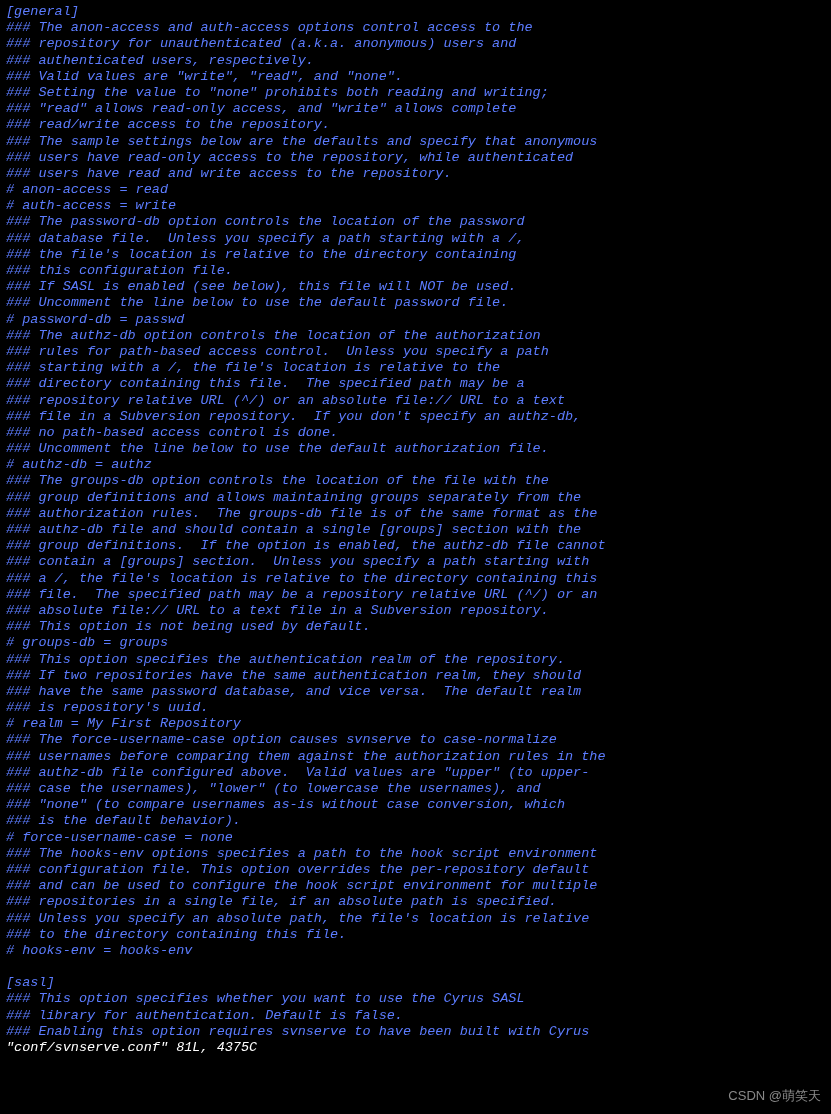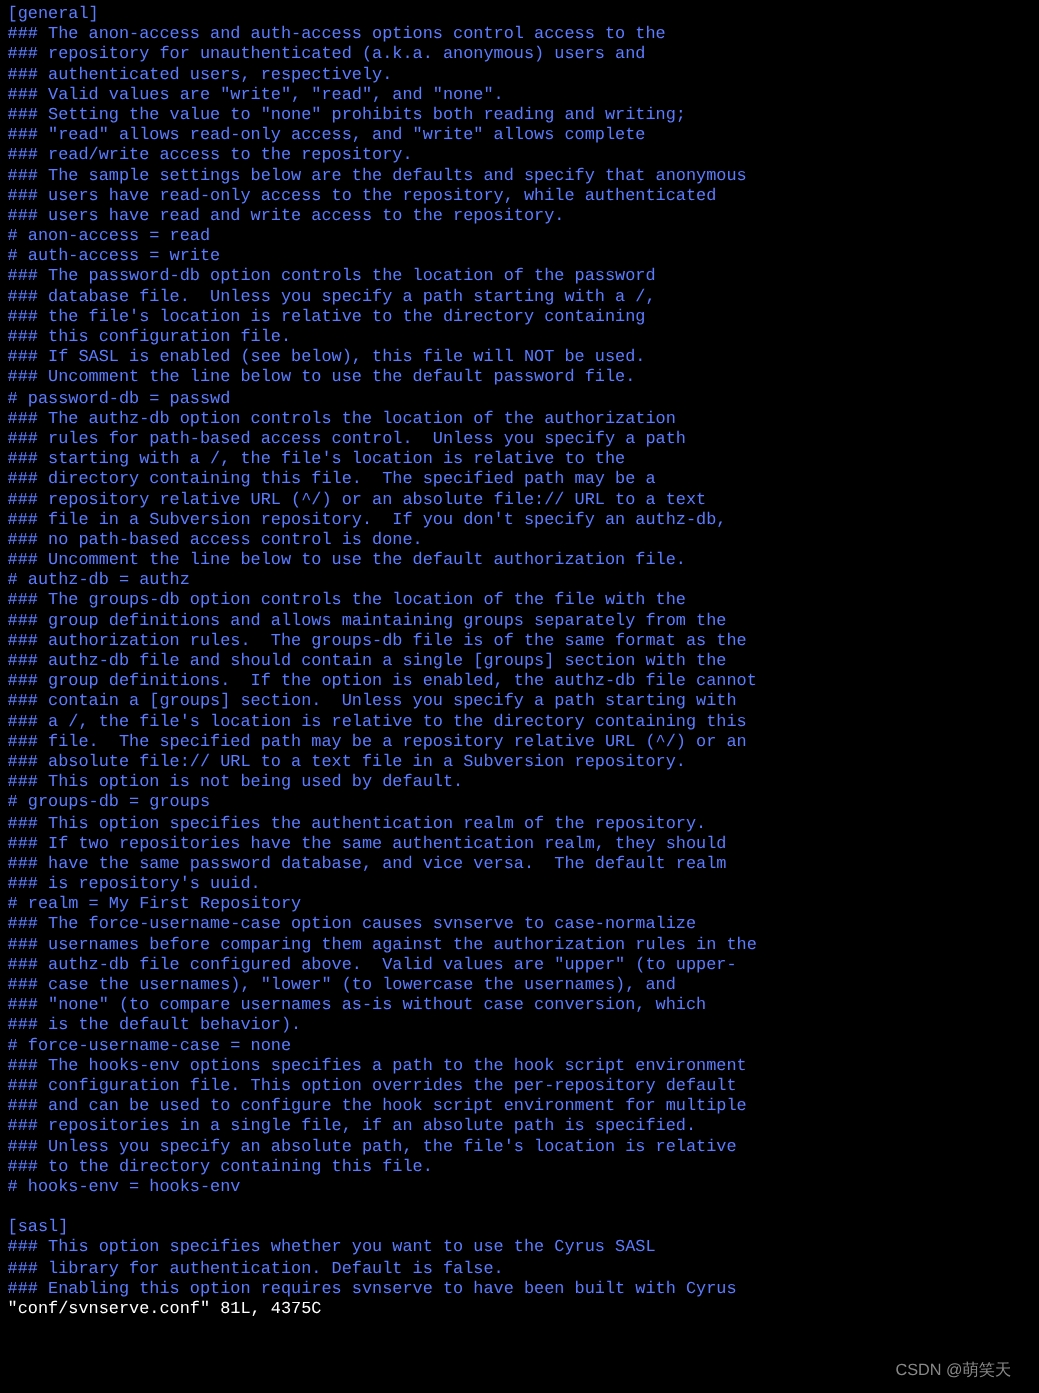--- a/index.html
+++ b/index.html
@@ -14,28 +14,29 @@
       line-height: 1.2;
       padding: 4px 6px;
       width: 831px;
       height: 1114px;
       overflow: hidden;
       position: relative;
     }
     .terminal {
       white-space: pre;
       color: #ffffff;
+      font-style: italic;
     }
     .special-blue {
       color: #5c7cff;
     }
     .watermark {
       position: absolute;
       bottom: 10px;
-      right: 22px;
+      right: 10px;
       color: #888888;
       font-size: 13px;
       font-family: sans-serif;
     }
   </style>
 </head>
 <body>
 
 <div class="terminal" id="terminal-container"><div class="special-blue">[general]</div><div class="special-blue">### The anon-access and auth-access options control access to the</div><div class="special-blue">### repository for unauthenticated (a.k.a. anonymous) users and</div><div class="special-blue">### authenticated users, respectively.</div><div class="special-blue">### Valid values are "write", "read", and "none".</div><div class="special-blue">### Setting the value to "none" prohibits both reading and writing;</div><div class="special-blue">### "read" allows read-only access, and "write" allows complete</div><div class="special-blue">### read/write access to the repository.</div><div class="special-blue">### The sample settings below are the defaults and specify that anonymous</div><div class="special-blue">### users have read-only access to the repository, while authenticated</div><div class="special-blue">### users have read and write access to the repository.</div><div class="special-blue"># anon-access = read</div><div class="special-blue"># auth-access = write</div><div class="special-blue">### The password-db option controls the location of the password</div><div class="special-blue">### database file.  Unless you specify a path starting with a /,</div><div class="special-blue">### the file's location is relative to the directory containing</div><div class="special-blue">### this configuration file.</div><div class="special-blue">### If SASL is enabled (see below), this file will NOT be used.</div><div class="special-blue">### Uncomment the line below to use the default password file.</div><div class="special-blue"># password-db = passwd</div><div class="special-blue">### The authz-db option controls the location of the authorization</div><div class="special-blue">### rules for path-based access control.  Unless you specify a path</div><div class="special-blue">### starting with a /, the file's location is relative to the</div><div class="special-blue">### directory containing this file.  The specified path may be a</div><div class="special-blue">### repository relative URL (^/) or an absolute file:// URL to a text</div><div class="special-blue">### file in a Subversion repository.  If you don't specify an authz-db,</div><div class="special-blue">### no path-based access control is done.</div><div class="special-blue">### Uncomment the line below to use the default authorization file.</div><div class="special-blue"># authz-db = authz</div><div class="special-blue">### The groups-db option controls the location of the file with the</div><div class="special-blue">### group definitions and allows maintaining groups separately from the</div><div class="special-blue">### authorization rules.  The groups-db file is of the same format as the</div><div class="special-blue">### authz-db file and should contain a single [groups] section with the</div><div class="special-blue">### group definitions.  If the option is enabled, the authz-db file cannot</div><div class="special-blue">### contain a [groups] section.  Unless you specify a path starting with</div><div class="special-blue">### a /, the file's location is relative to the directory containing this</div><div class="special-blue">### file.  The specified path may be a repository relative URL (^/) or an</div><div class="special-blue">### absolute file:// URL to a text file in a Subversion repository.</div><div class="special-blue">### This option is not being used by default.</div><div class="special-blue"># groups-db = groups</div><div class="special-blue">### This option specifies the authentication realm of the repository.</div><div class="special-blue">### If two repositories have the same authentication realm, they should</div><div class="special-blue">### have the same password database, and vice versa.  The default realm</div><div class="special-blue">### is repository's uuid.</div><div class="special-blue"># realm = My First Repository</div><div class="special-blue">### The force-username-case option causes svnserve to case-normalize</div><div class="special-blue">### usernames before comparing them against the authorization rules in the</div><div class="special-blue">### authz-db file configured above.  Valid values are "upper" (to upper-</div><div class="special-blue">### case the usernames), "lower" (to lowercase the usernames), and</div><div class="special-blue">### "none" (to compare usernames as-is without case conversion, which</div><div class="special-blue">### is the default behavior).</div><div class="special-blue"># force-username-case = none</div><div class="special-blue">### The hooks-env options specifies a path to the hook script environment</div><div class="special-blue">### configuration file. This option overrides the per-repository default</div><div class="special-blue">### and can be used to configure the hook script environment for multiple</div><div class="special-blue">### repositories in a single file, if an absolute path is specified.</div><div class="special-blue">### Unless you specify an absolute path, the file's location is relative</div><div class="special-blue">### to the directory containing this file.</div><div class="special-blue"># hooks-env = hooks-env</div><div>&nbsp;</div><div class="special-blue">[sasl]</div><div class="special-blue">### This option specifies whether you want to use the Cyrus SASL</div><div class="special-blue">### library for authentication. Default is false.</div><div class="special-blue">### Enabling this option requires svnserve to have been built with Cyrus</div><div>"conf/svnserve.conf" 81L, 4375C</div></div>
 <div class="watermark">CSDN @萌笑天</div>

